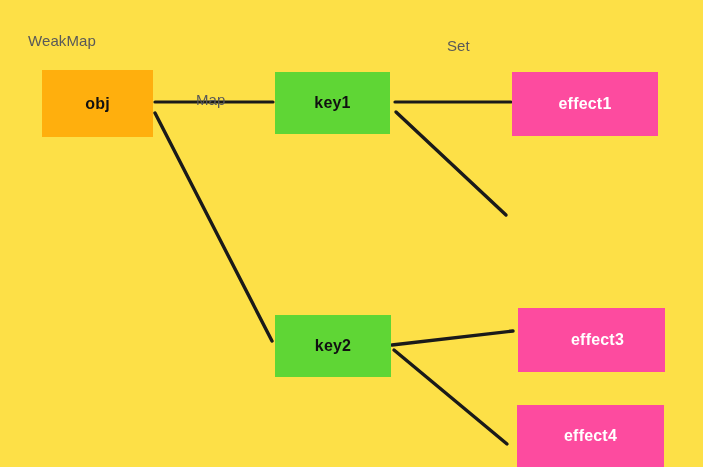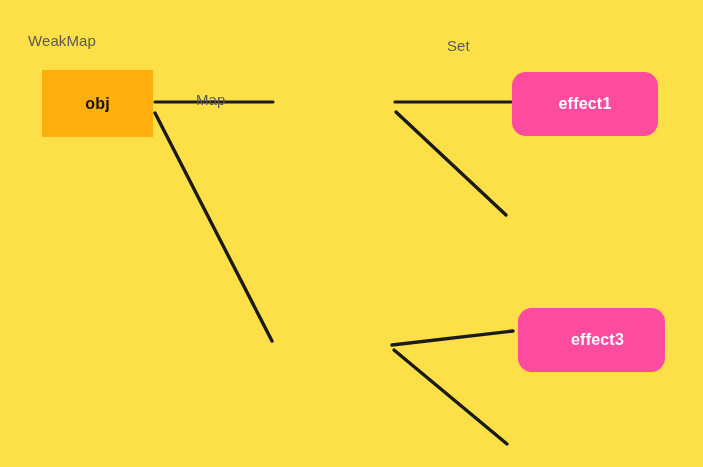--- a/index.html
+++ b/index.html
@@ -31,21 +31,21 @@
     justify-content: center;
     font-size: 16px;
     font-weight: bold;
     letter-spacing: 0.2px;
     box-sizing: border-box;
     line-height: 1;
     text-align: right;
   }
   .node.obj   { background: #FFAF0D; color: #111111; }
   .node.key   { background: #5FD635; color: #111111; }
-  .node.eff   { background: #FD4B9F; color: #ffffff; border-radius: 14px; }
+  .node.eff   { background: #FD4B9F; color: #ffffff; }
   #edges {
     position: absolute;
     left: 0;
     top: 0;
     width: 703px;
     height: 467px;
     pointer-events: none;
   }
   #edges path {
     stroke: #1a1a1a;
@@ -65,16 +65,19 @@
       <path d="M 396 112 L 506 215" stroke-width="3.4"></path>
       <path d="M 392 345 L 513 331" stroke-width="3.4"></path>
       <path d="M 394 350 L 507 444" stroke-width="3.4"></path>
     </svg>
 
   <div class="col-label" style="left: 28px; top: 33px;">WeakMap</div>
   <div class="col-label" style="left: 196px; top: 47px; margin-top: 45px;">Map</div>
   <div class="col-label" style="left: 447px; top: 38px;">Set</div>
 
   <div class="node obj" style="left: 42px; top: 70px; width: 111px; height: 67px;">obj</div>
+  <div class="node key" style="left: 275px; top: 72px; width: 115px; height: 62px;">key1</div>
+  <div class="node key" style="left: 275px; top: 315px; width: 116px; height: 62px;">key2</div>
   <div class="node eff" style="left: 512px; top: 72px; width: 146px; height: 64px;">effect1</div>
   <div class="node eff" style="left: 518px; top: 308px; width: 147px; height: 64px; padding-left: 12px;">effect3</div>
+  <div class="node eff" style="left: 517px; top: 405px; width: 147px; height: 62px;">effect4</div>
 
 </div>
 
 </body></html>

